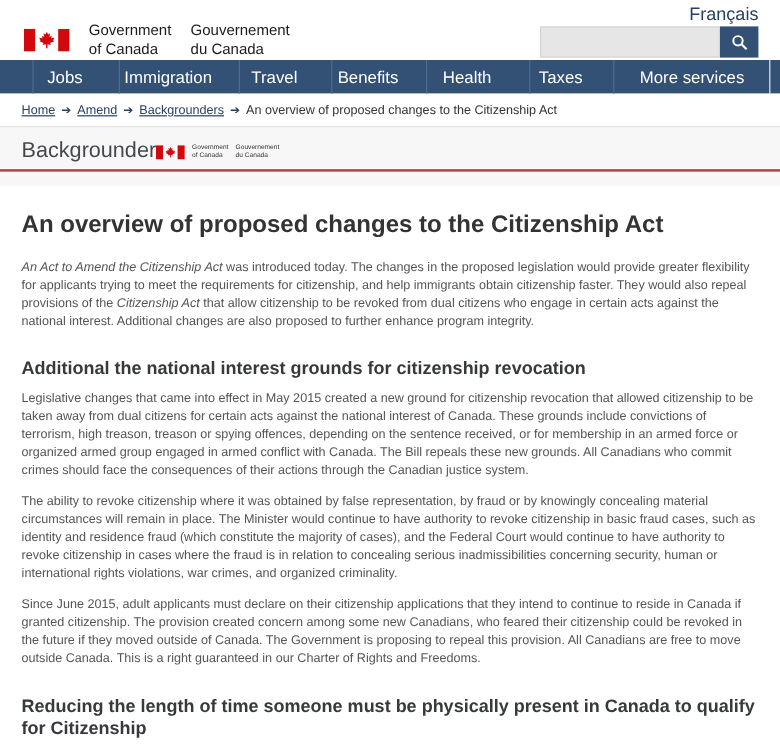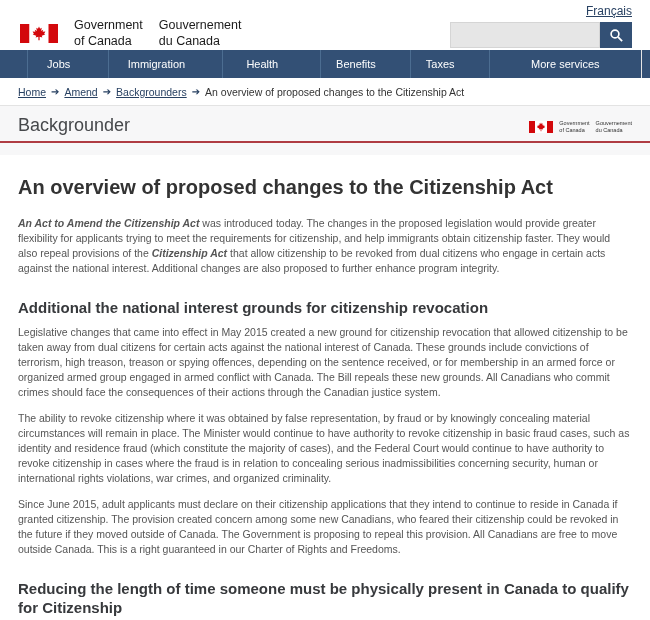--- a/index.html
+++ b/index.html
@@ -10,21 +10,21 @@
     color:#555;
   }
 
   
   .fip-header { padding:12px 18px 8px 20px; position:relative; height:50px; }
   .fip-sig { display:flex; align-items:center; gap:16px; margin-top:6px; }
   .fip-flag { width:38px; height:19px; display:block; }
   .sig-col { font-size:12.5px; line-height:1.25; color:#1b1b1b; }
   .lang-link {
     position:absolute; top:4px; right:18px;
-    font-size:12px; color:#284162; text-decoration:underline; cursor:pointer;
+    font-size:15px; color:#284162; cursor:pointer;
   }
   .search-wrap {
     position:absolute; top:22px; right:18px;
     display:flex; align-items:stretch;
   }
   .search-input {
     width:150px; height:26px; border:1px solid #d5d5d5; background:#e6e6e6;
     padding:0 6px; font-size:12px; color:#333; outline:none;
   }
   .search-btn {
@@ -32,61 +32,61 @@
     display:flex; align-items:center; justify-content:center;
   }
   .search-btn svg { width:15px; height:15px; display:block; }
 
   
   .topnav {
     background:#335075; display:flex; align-items:stretch; height:28px;
     padding:0 8px;
   }
   .topnav .nav-item {
-    color:#ffffff; font-size:11px; display:flex; align-items:center; justify-content:center;
+    color:#ffffff; font-size:14px; display:flex; align-items:center; justify-content:center;
     border-left:1px solid #4c6d91; cursor:pointer; text-align:center;margin-left:19px;
   }
   .topnav .nav-item:last-child { border-right:1px solid #e5e5e5; }
   .nv0{flex:.75;} .nv1{flex:1.15;} .nv2{flex:.82;} .nv3{flex:.95;}
   .nv4{flex:.85;} .nv5{flex:.95;} .nv6{flex:.72;} .nv7{flex:1.85;}
 
   
   .breadcrumb {
     padding:8px 18px 7px 18px; font-size:10.5px; color:#333;
-    display:flex; flex-wrap:wrap; align-items:flex-start; gap:5px; background:#fff;
+    display:flex; flex-wrap:wrap; align-items:flex-end; gap:5px; background:#fff;
   }
   .crumb-link { color:#284162; text-decoration:underline; cursor:pointer; }
   .crumb-sep { color:#284162; font-size:10px; }
   .crumb-current { color:#333; }
 
   
   .banner { background:#f7f7f8; border-top:1px solid #e3e3e3; }
   .banner-top {
-    display:flex; justify-content:space-between; align-items:flex-end;
+    display:flex; align-items:flex-end;
     padding:9px 18px 5px 18px;
   }
   .banner-title { font-size:18px; font-weight:400; color:#46484b; }
   .mini-sig { display:flex; align-items:center; gap:6px; padding-bottom:2px; }
   .mini-flag { width:24px; height:12px; display:block; }
   .mini-col { font-size:5.5px; line-height:1.3; color:#333; }
   .red-rule { border:none; height:2px; background:#af3c43; margin:0 0 0 0; }
   .banner-pad { height:12px; }
 
   
   .article { padding:6px 18px 0 18px; background:#fff; }
   .article h1 {
     font-size:20px; font-weight:700; color:#333; line-height:1.25;
     margin:14px 0 16px 0;
   }
   .article h2 {
     font-size:15px; font-weight:700; color:#37393c; line-height:1.3;
     margin:22px 0 7px 0;
   }
   .article p { font-size:10.5px; line-height:15px; color:#555; margin:0 0 11px 0; }
-  .article em { font-style:italic;font-weight:bold; }
+  .article em { font-style:italic; }
 </style>
 </head>
 <body>
 
 <header class="fip-header">
   <div class="fip-sig">
     <svg class="fip-flag" viewBox="0 0 40 20" aria-hidden="true">
       <rect x="0" y="0" width="10" height="20" fill="#d3080c"></rect>
       <rect x="10" y="0" width="20" height="20" fill="#ffffff"></rect>
       <rect x="30" y="0" width="10" height="20" fill="#d3080c"></rect>
@@ -109,22 +109,23 @@
         <circle cx="8" cy="8" r="5.2" fill="none" stroke="#ffffff" stroke-width="2.2"></circle>
         <line x1="12.2" y1="12.2" x2="17.5" y2="17.5" stroke="#ffffff" stroke-width="2.4"></line>
       </svg>
     </button>
   </div>
 </header>
 
 <nav class="topnav">
   <div class="nav-item nv0">Jobs</div>
   <div class="nav-item nv1">Immigration</div>
+  <div class="nav-item nv2">Travel</div>
+  <div class="nav-item nv4">Benefits</div>
   <div class="nav-item nv5">Health</div>
-  <div class="nav-item nv4">Benefits</div>
   <div class="nav-item nv6">Taxes</div>
   <div class="nav-item nv7">More services</div>
 </nav>
 
 <div class="breadcrumb">
   <a class="crumb-link">Home</a>
   <span class="crumb-sep">➔</span>
   <a class="crumb-link">Amend</a>
   <span class="crumb-sep">➔</span>
   <a class="crumb-link">Backgrounders</a>

